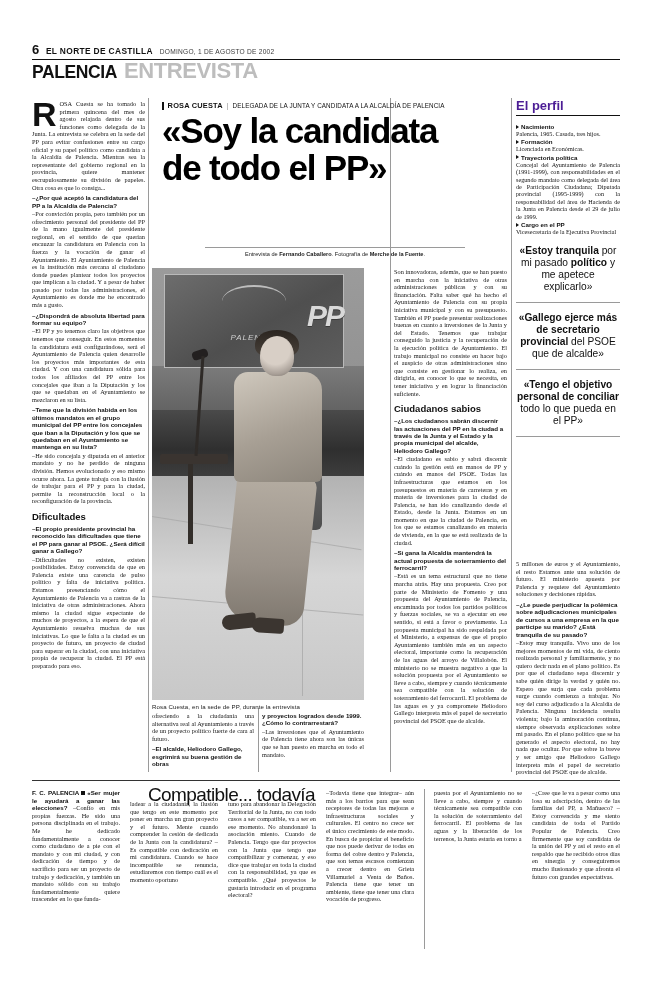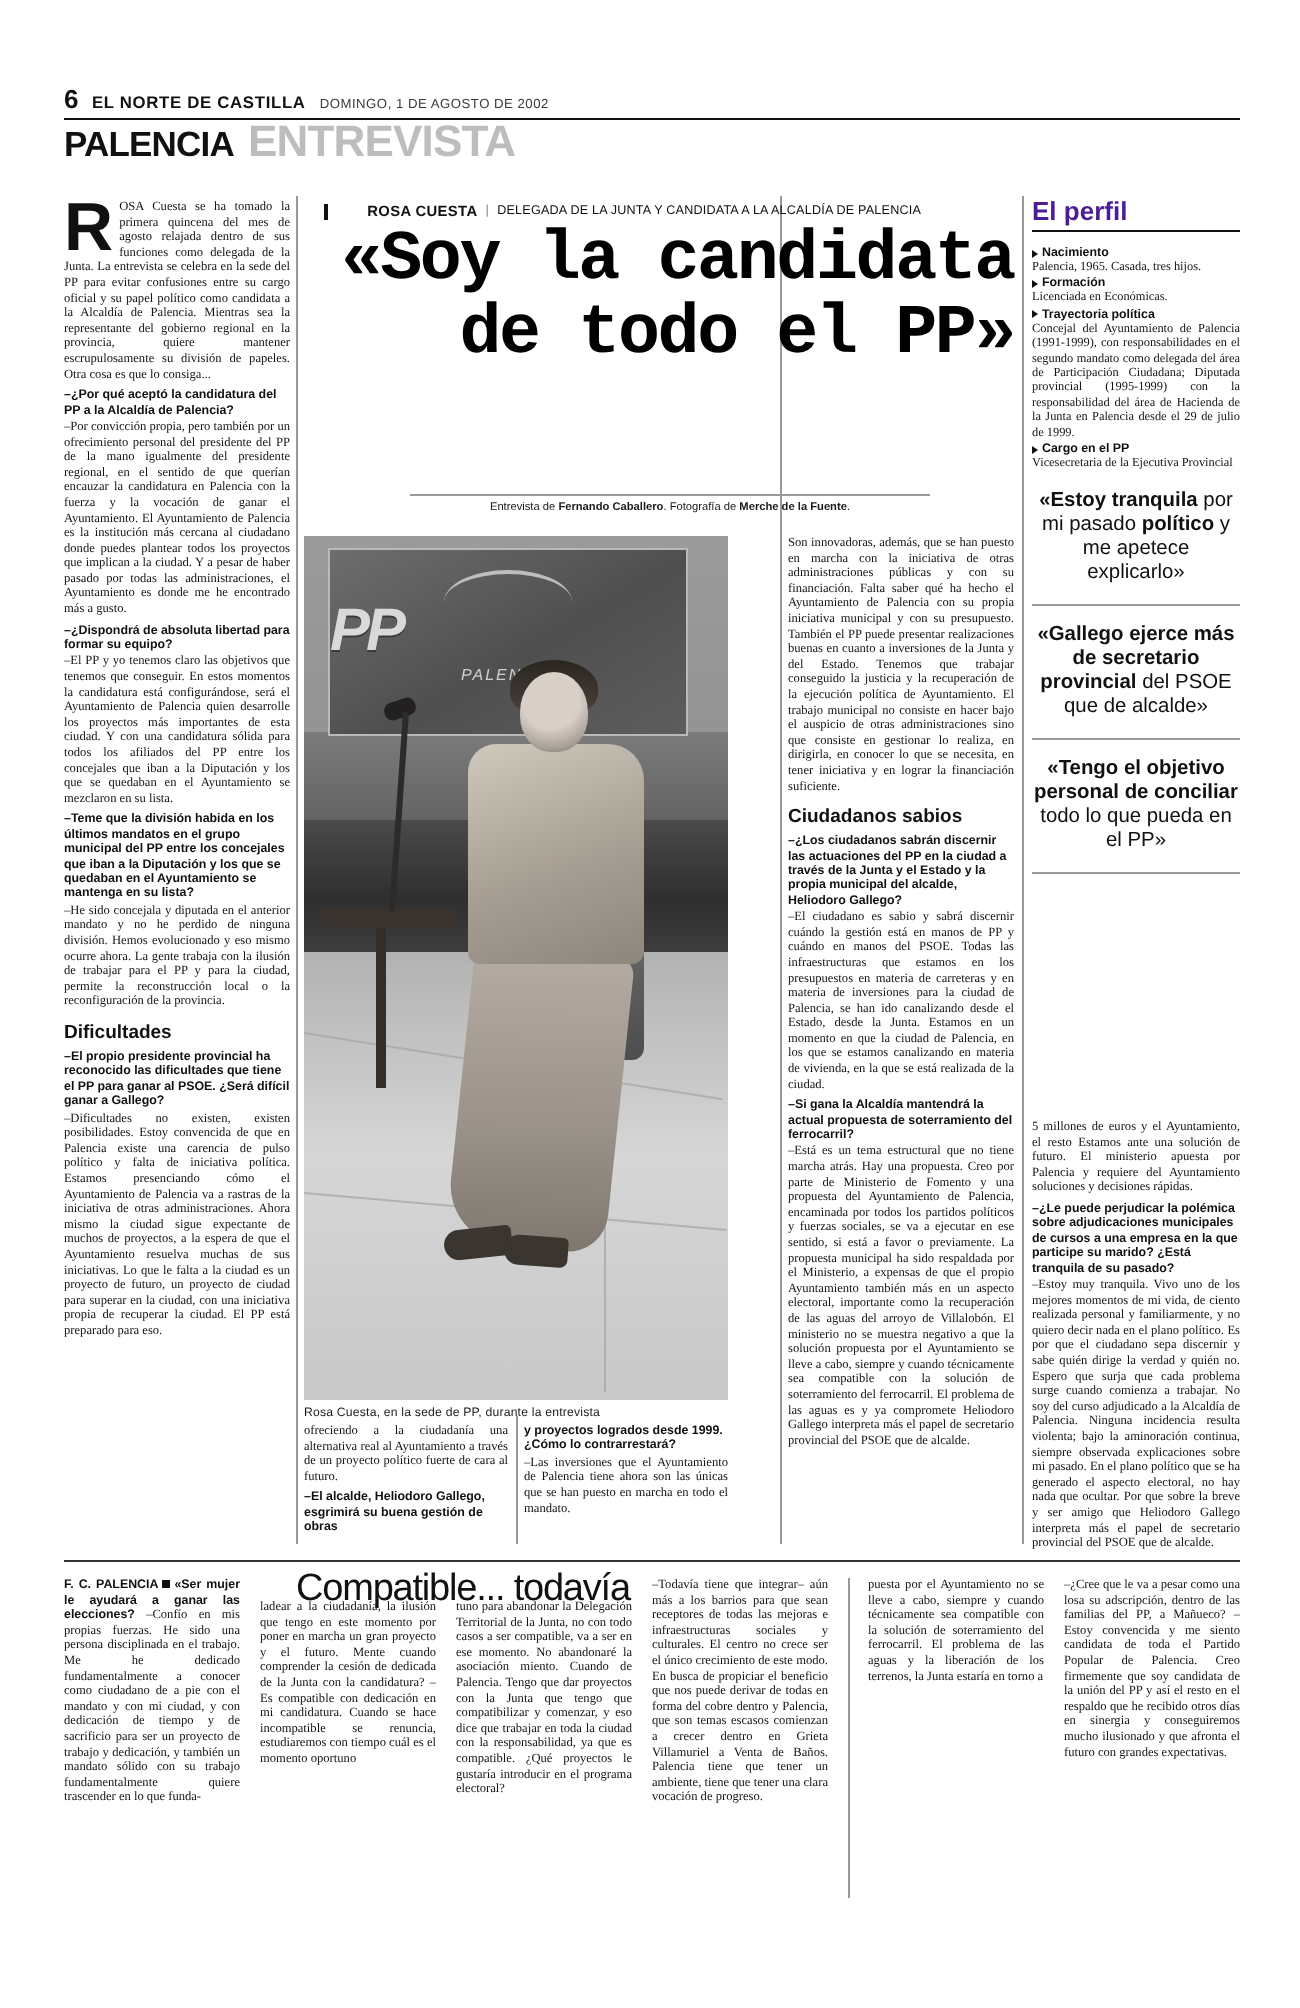--- a/index.html
+++ b/index.html
@@ -145,34 +145,34 @@
     color: #111;
     display: flex;
     align-items: center;
     gap: 4px;
   }
   .kicker .bar {
     display: inline-block;
     width: 1.6px; height: 8px;
     background: #111;
   }
-  .kicker .who { font-weight: bold; font-size: 7.4px; letter-spacing: 0.2px; margin-left: 16px; }
+  .kicker .who { font-weight: bold; font-size: 7.4px; letter-spacing: 0.2px; }
   .kicker .sep { color: #888; }
   .kicker .role { font-size: 6.3px; letter-spacing: 0.1px; }
 
   .headline {
     position: absolute;
     left: 162px; top: 112px;
     width: 345px;
-    font-family: Liberation Mono, monospace;
+    font-family: Liberation Sans, sans-serif;
     font-weight: bold;
     font-size: 35px;
     line-height: 37px;
     letter-spacing: -1.2px;
-    text-align: right;
+    text-align: left;
     color: #000;
   }
   .standfirst {
     position: absolute;
     left: 162px; top: 212px;
     width: 345px;
     font-family: "Liberation Sans", sans-serif;
     font-size: 9.6px;
     line-height: 12.6px;
     text-align: center;
@@ -206,21 +206,21 @@
     background: linear-gradient(180deg,#9b9b9b 0%,#8e8e8e 38%,#c9c9c9 62%,#d8d8d8 100%);
   }
   .ph-board {
     position: absolute; left: 12px; top: 6px;
     width: 178px; height: 92px;
     background: linear-gradient(150deg,#6d6d6d,#4f4f4f 55%,#5d5d5d);
     border: 1.5px solid #b9b9b9;
   }
   .ph-pp {
     position: absolute; left: 0; right: 0; top: 24px;
-    text-align: left;
+    text-align: right;
     font-family: "Liberation Sans", sans-serif;
     font-weight: bold;
     font-style: italic;
     font-size: 30px;
     letter-spacing: -2px;
     color: #d9d9d9;
     text-shadow: 0 1px 0 #3a3a3a;
   }
   .ph-pp-city {
     position: absolute; left: 0; right: 0; top: 58px;

